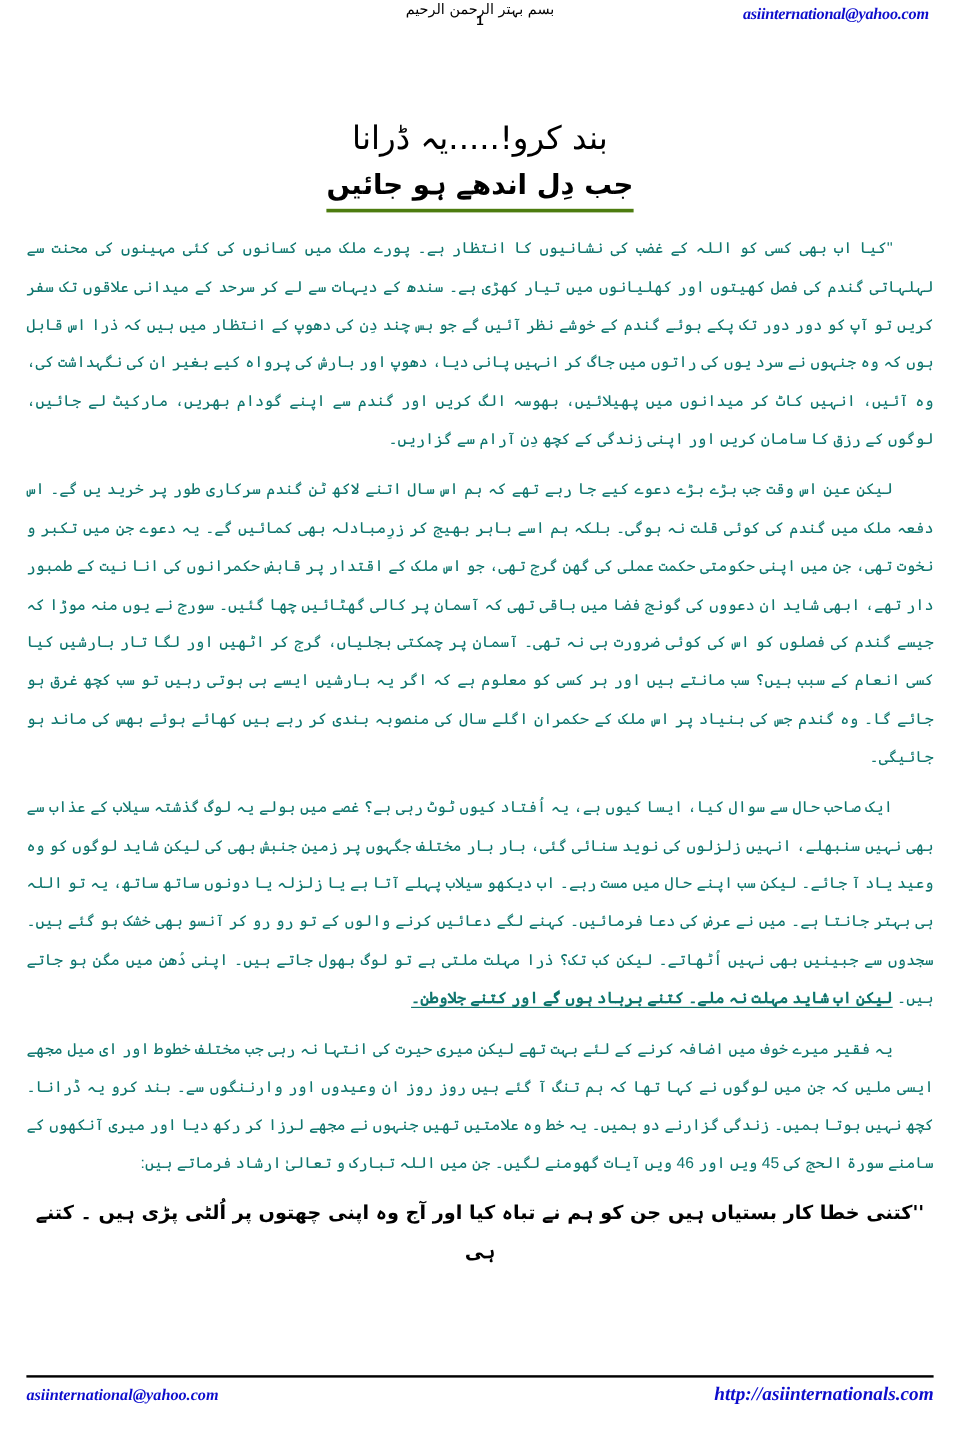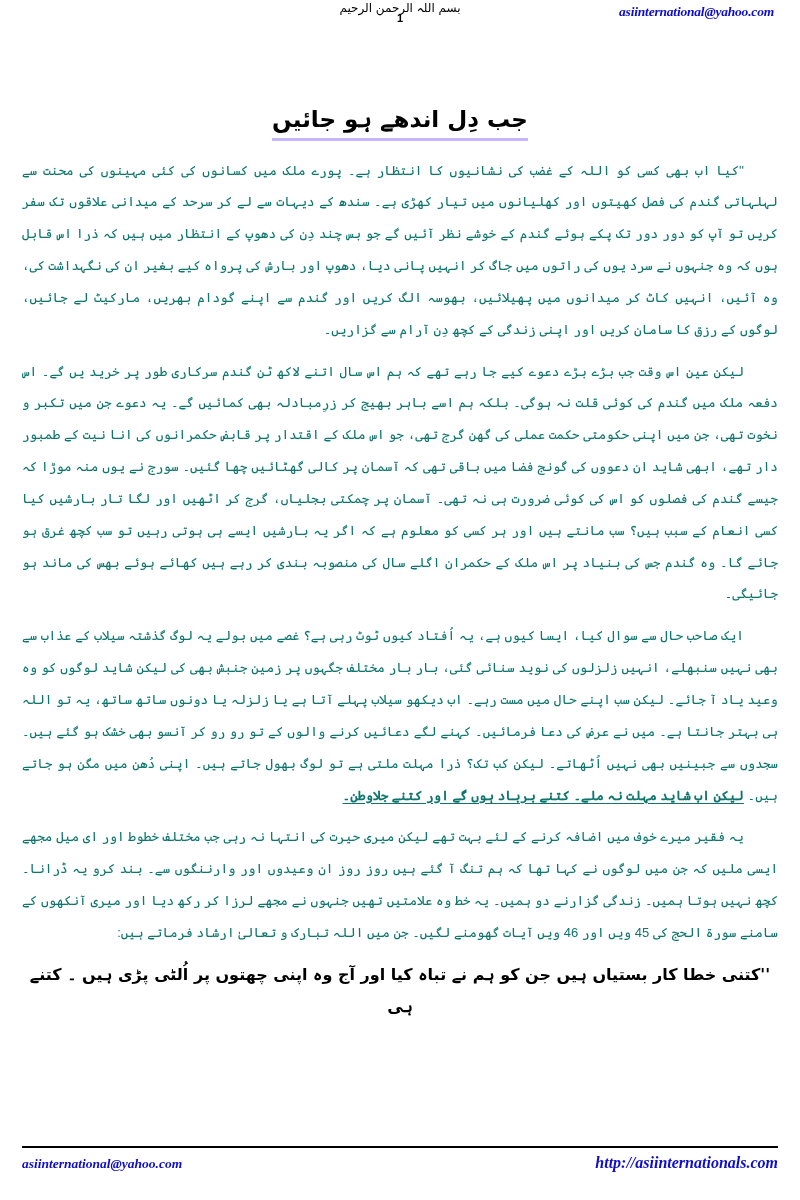--- a/index.html
+++ b/index.html
@@ -101,21 +101,21 @@
     font-weight: normal;
   }
   .sub-title {
     font-family: "DejaVu Sans", "Liberation Sans", sans-serif;
     font-size: 23px;
     font-weight: bold;
     color: #000;
     line-height: 1.5;
     margin: 4px 0 0 0;
     display: inline-block;
-    border-bottom: 3px solid #c4b5fd;
+    border-bottom: 3px solid #4d7c0f;
     padding-bottom: 1px;
   }
 
   
   .body-text {
     direction: rtl;
     text-align: justify;
     padding: 0 22px;
     margin-top: 14px;
     box-sizing: border-box;
@@ -189,27 +189,28 @@
 </head>
 <body>
 
 <div class="page">
 
   <div class="header">
 
     <div class="email-top">asiinternational@yahoo.com</div>
 
     <div class="bismillah-wrap">
-      <span class="bismillah">بسم اللہ الرحمن الرحیم</span>
+      <span class="bismillah">بسم بہتر الرحمن الرحیم</span>
       <span class="page-num">1</span>
     </div>
 
   </div>
 
   <div class="title-block">
+    <h1 class="main-title">بند کرو!.....یہ ڈرانا</h1>
     <div>
       <h2 class="sub-title">جب دِل اندھے ہو جائیں</h2>
     </div>
   </div>
 
   <div class="body-text">
 
     <p class="para">''کیا اب بھی کسی کو اللہ کے غضب کی نشانیوں کا انتظار ہے۔ پورے ملک میں کسانوں کی کئی مہینوں کی محنت سے لہلہاتی گندم کی فصل کھیتوں اور کھلیانوں میں تیار کھڑی ہے۔ سندھ کے دیہات سے لے کر سرحد کے میدانی علاقوں تک سفر کریں تو آپ کو دور دور تک پکے ہوئے گندم کے خوشے نظر آئیں گے جو بس چند دِن کی دھوپ کے انتظار میں ہیں کہ ذرا اس قابل ہوں کہ وہ جنہوں نے سرد یوں کی راتوں میں جاگ کر انہیں پانی دیا،  دھوپ اور بارش کی پرواہ کیے بغیر ان کی نگہداشت کی، وہ آئیں، انہیں کاٹ کر میدانوں میں پھیلائیں، بھوسہ الگ کریں اور گندم سے اپنے گودام بھریں، مارکیٹ لے جائیں، لوگوں کے رزق کا سامان کریں اور اپنی زندگی کے کچھ دِن آرام سے گزاریں۔</p>
 
     <p class="para">لیکن عین اس وقت جب بڑے بڑے دعوے کیے جا رہے تھے کہ ہم اس سال اتنے لاکھ ٹن گندم سرکاری طور پر خرید یں گے۔ اس دفعہ ملک میں گندم کی کوئی قلت نہ ہوگی۔ بلکہ ہم اسے باہر بھیج کر زرِمبادلہ بھی کمائیں گے۔ یہ دعوے جن میں تکبر و نخوت تھی، جن میں اپنی حکومتی حکمت عملی کی گھن گرج تھی، جو اس ملک کے اقتدار پر قابض حکمرانوں کی انا نیت کے طمبور دار تھے، ابھی شاید ان دعووں کی گونج فضا میں باقی تھی کہ آسمان پر کالی گھٹائیں چھا گئیں۔ سورج نے یوں منہ موڑا کہ جیسے گندم کی فصلوں کو اس کی کوئی ضرورت ہی نہ تھی۔ آسمان پر چمکتی بجلیاں، گرج کر اٹھیں اور لگا تار بارشیں کیا کسی انعام کے سبب ہیں؟  سب مانتے ہیں اور ہر کسی کو معلوم ہے کہ اگر یہ بارشیں ایسے ہی ہوتی رہیں تو سب کچھ غرق ہو جائے گا۔ وہ گندم جس کی بنیاد پر اس ملک کے حکمران اگلے سال کی منصوبہ بندی کر رہے ہیں کھائے ہوئے بھس کی ماند ہو جائیگی۔</p>

